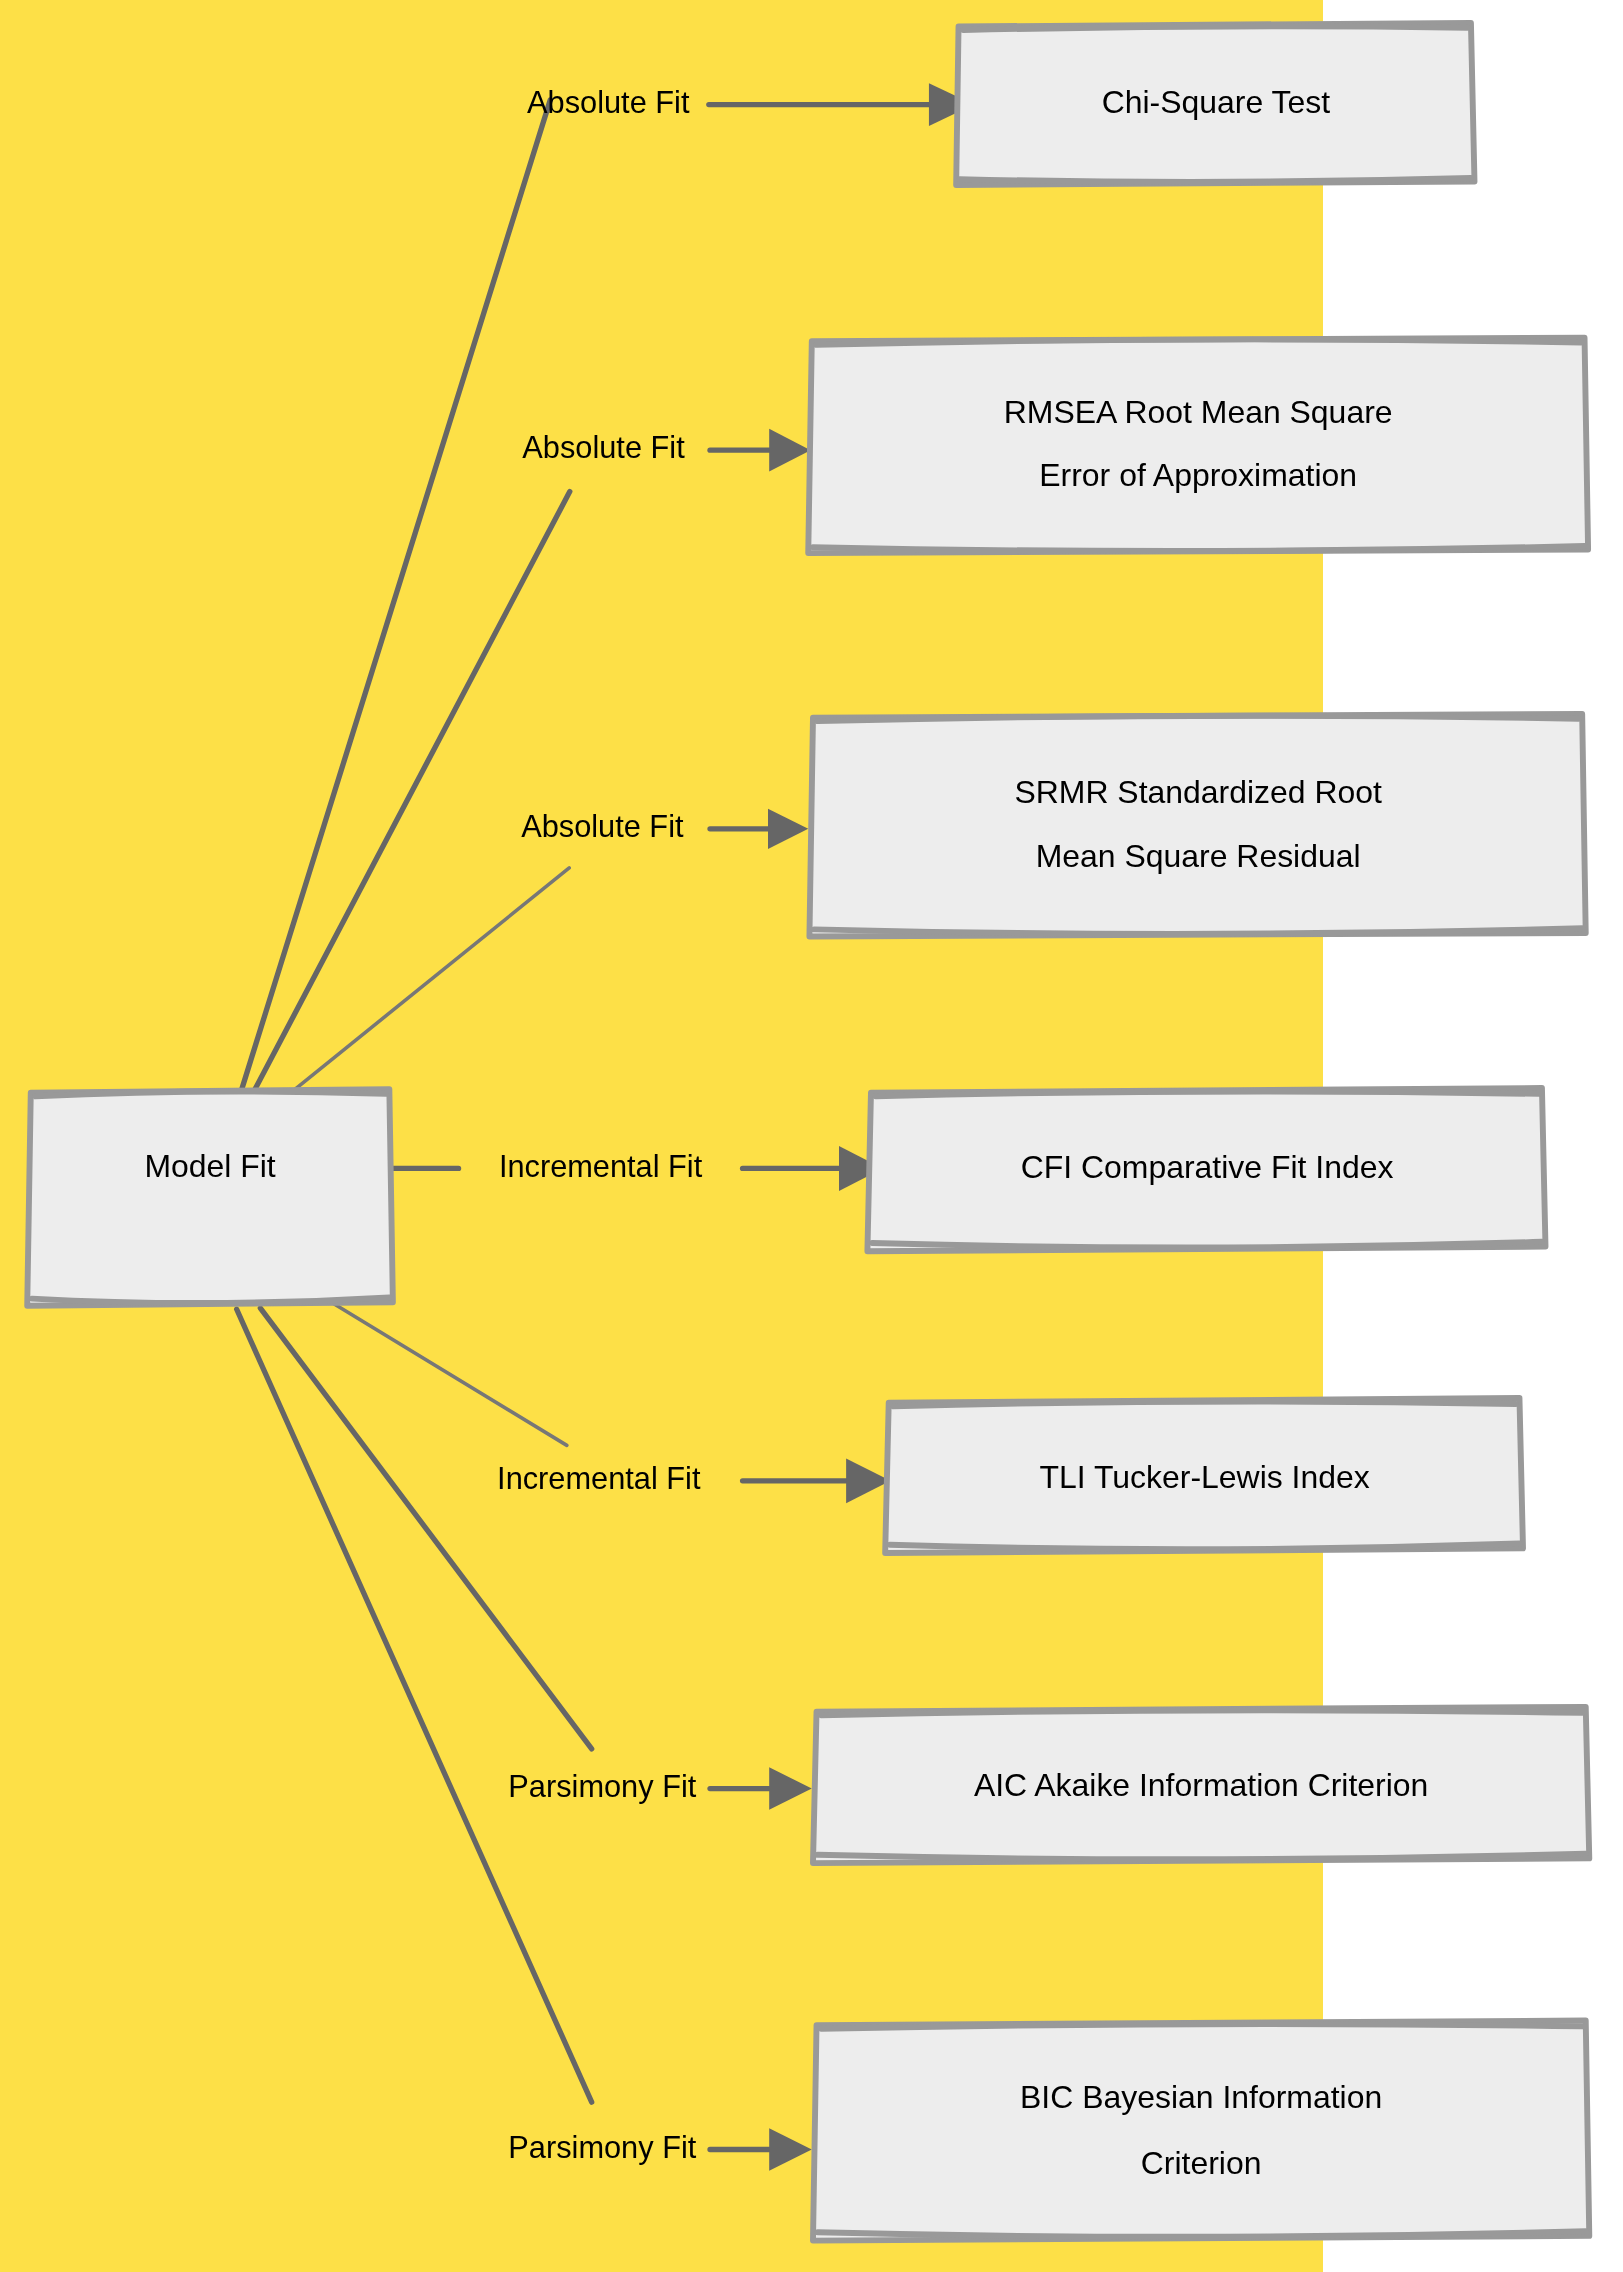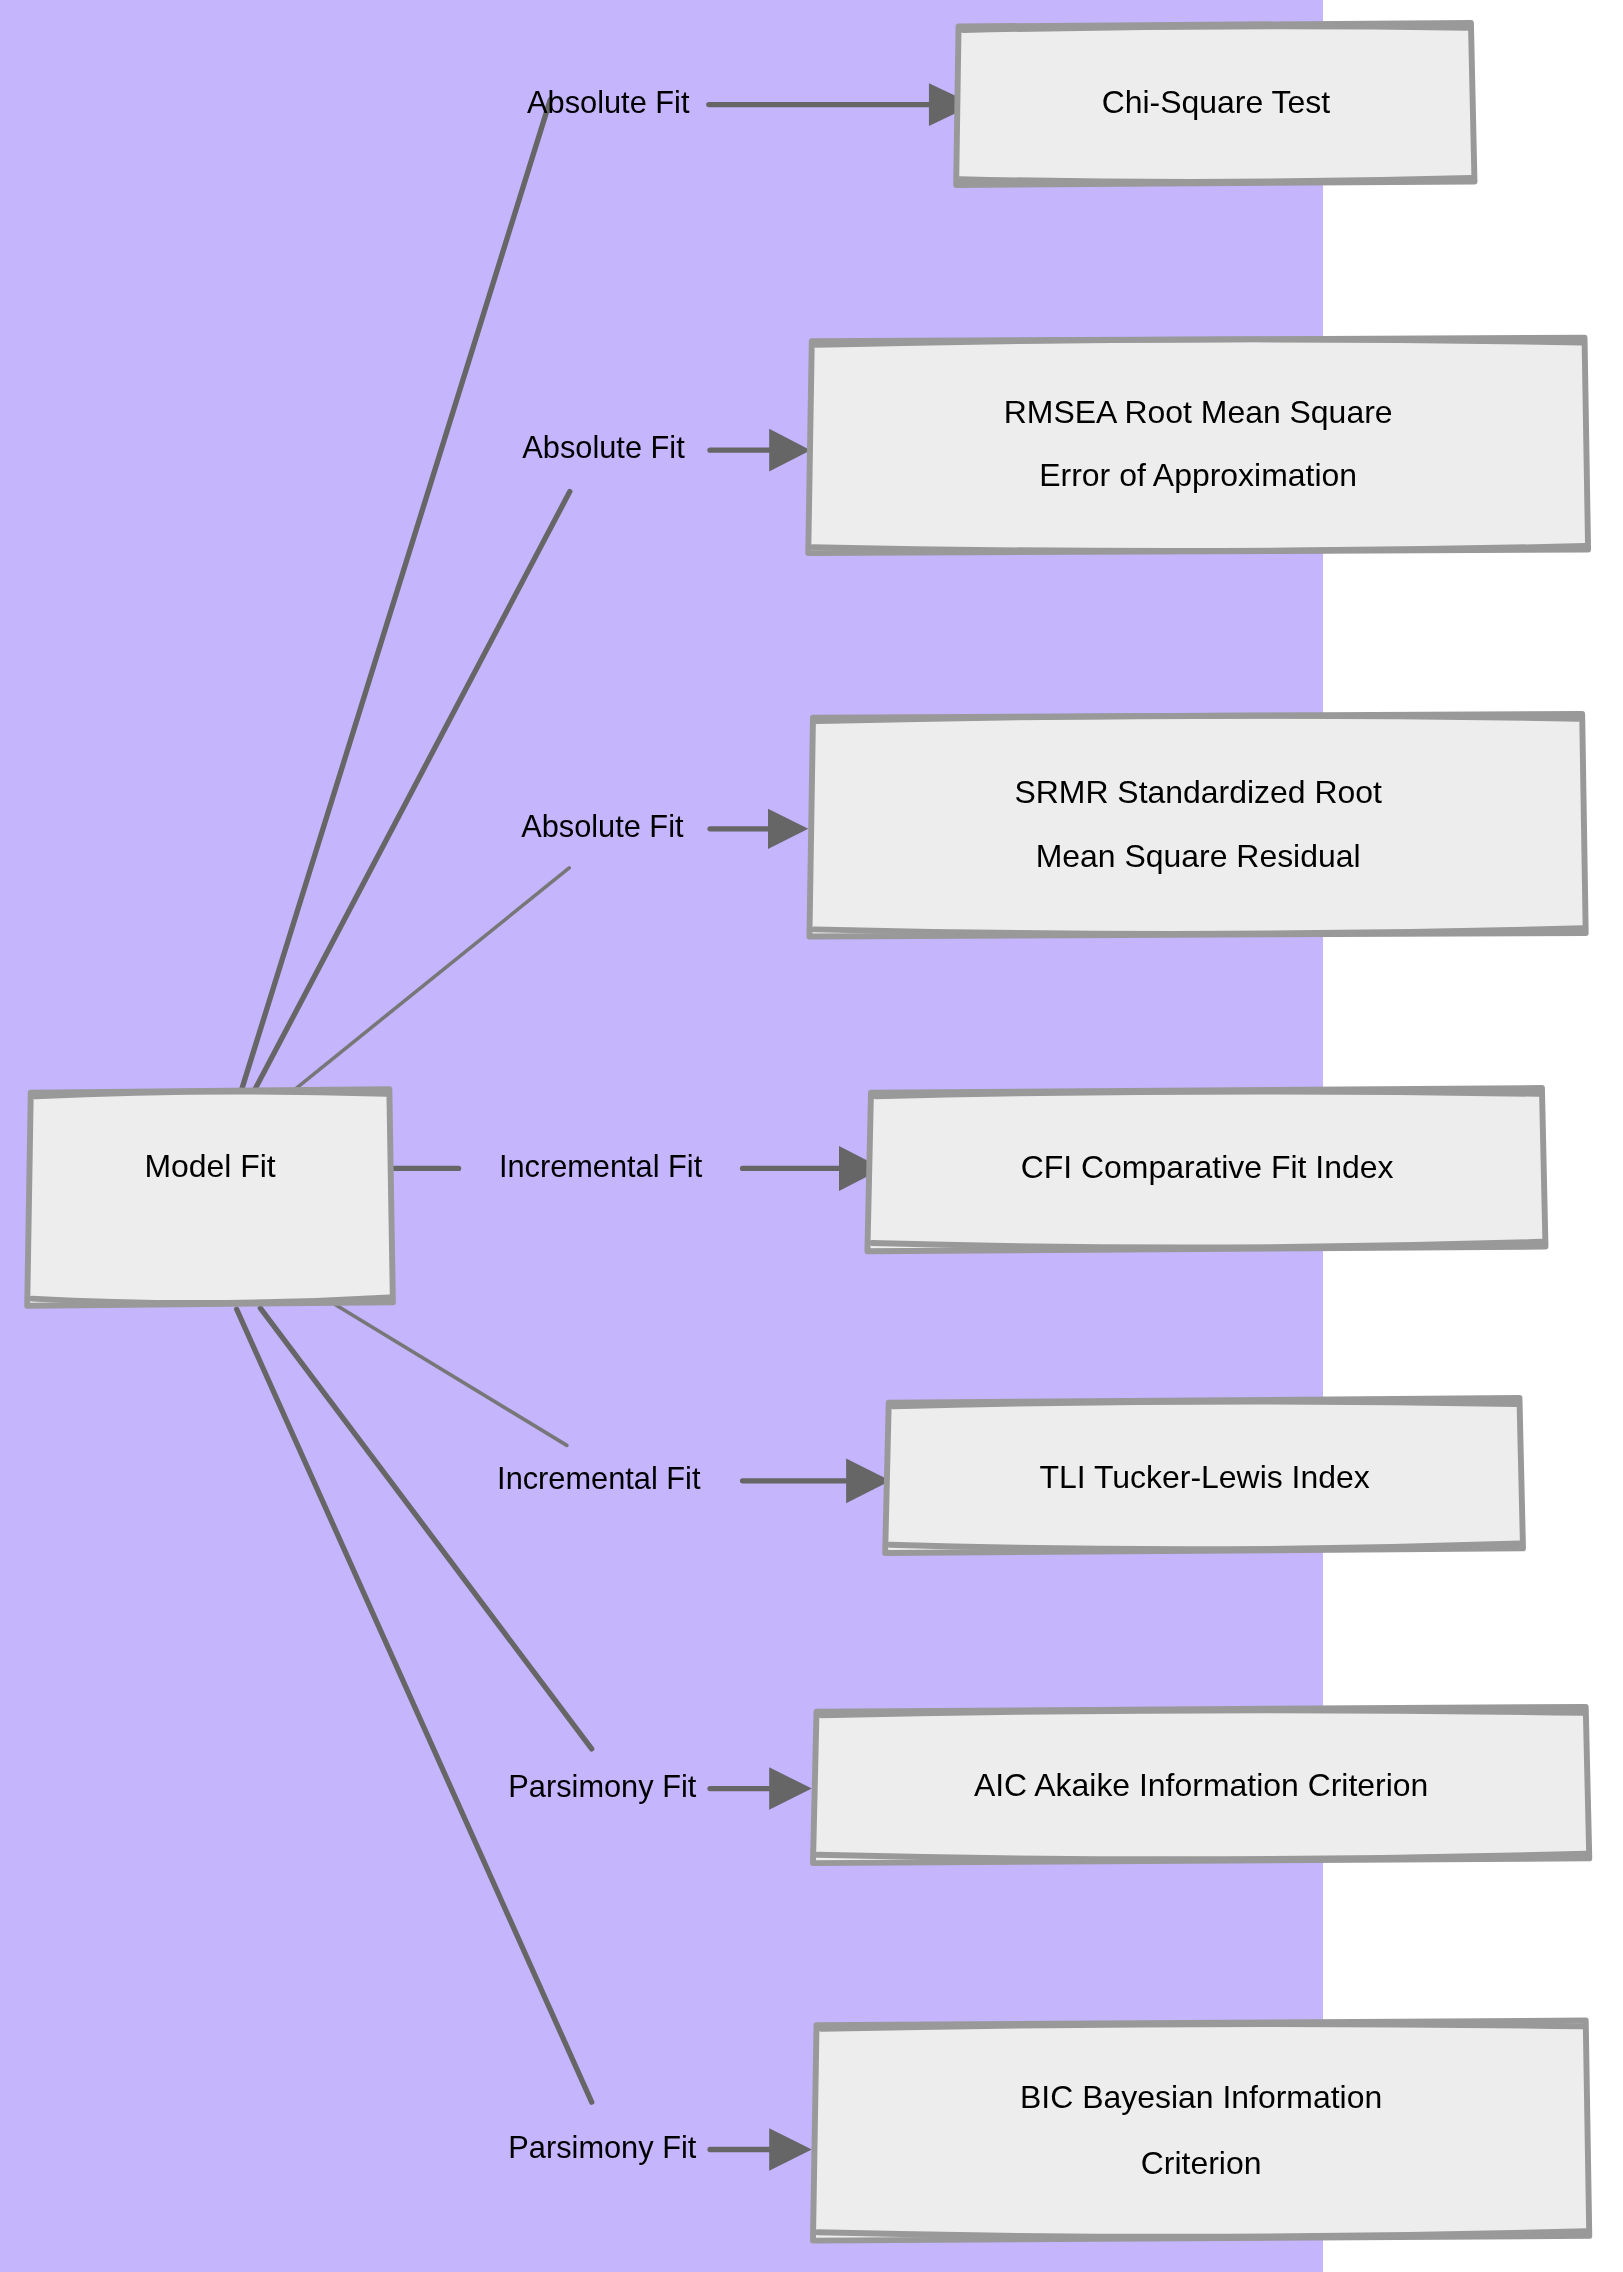--- a/index.html
+++ b/index.html
@@ -10,21 +10,21 @@
   body {
     width: 1623px;
     height: 2273px;
     overflow: hidden;
     font-family: "Liberation Sans", sans-serif;
   }
   #diagram-root {
     position: relative;
     width: 1323px;
     height: 2273px;
-    background: #c4b5fd;
+    background: #fde047;
   }
   svg.flow {
     display: block;
     width: 1623px;
     height: 2273px;
   }
   .node-label {
     font-family: "Liberation Sans", sans-serif;
     font-size: 54px;
     fill: #000000;

